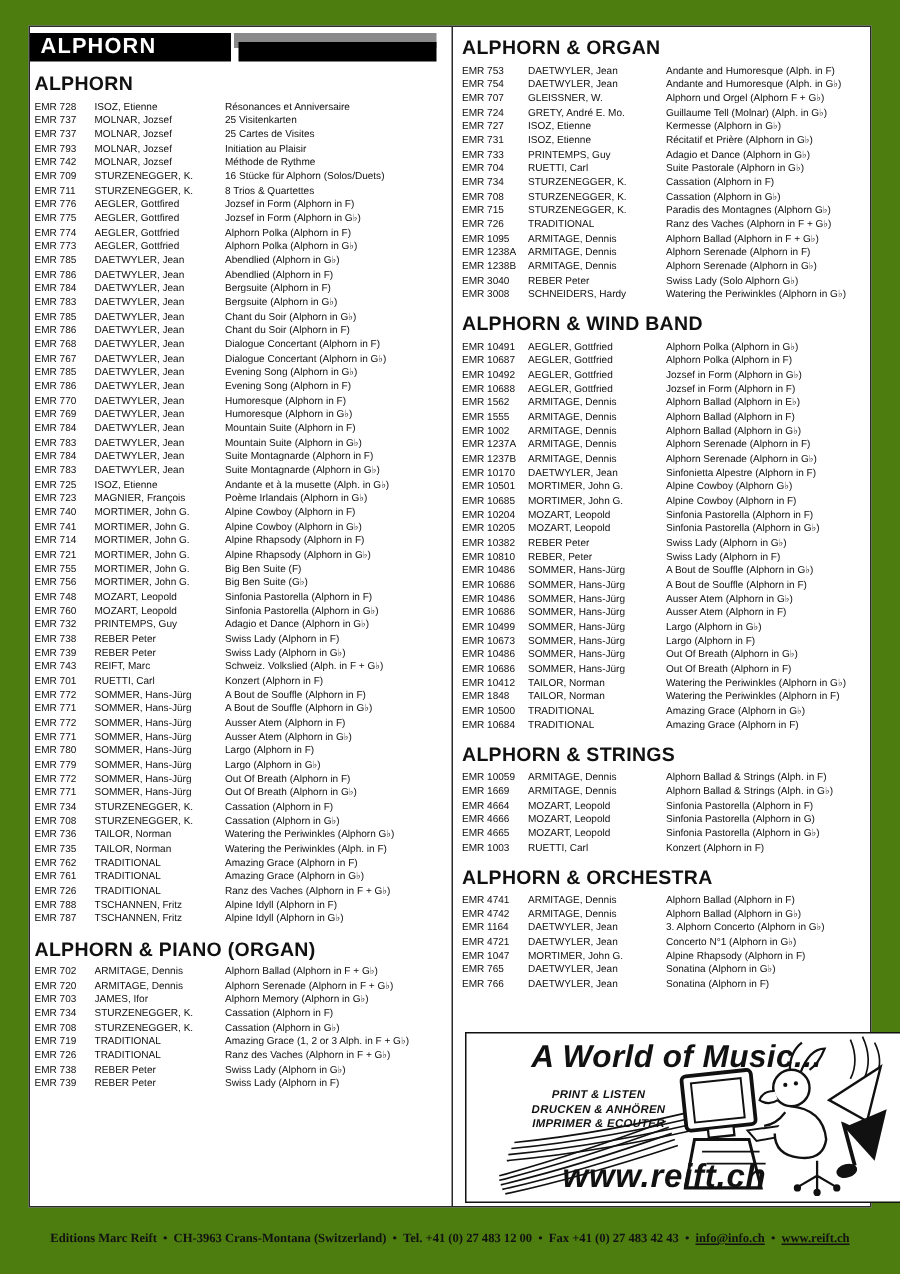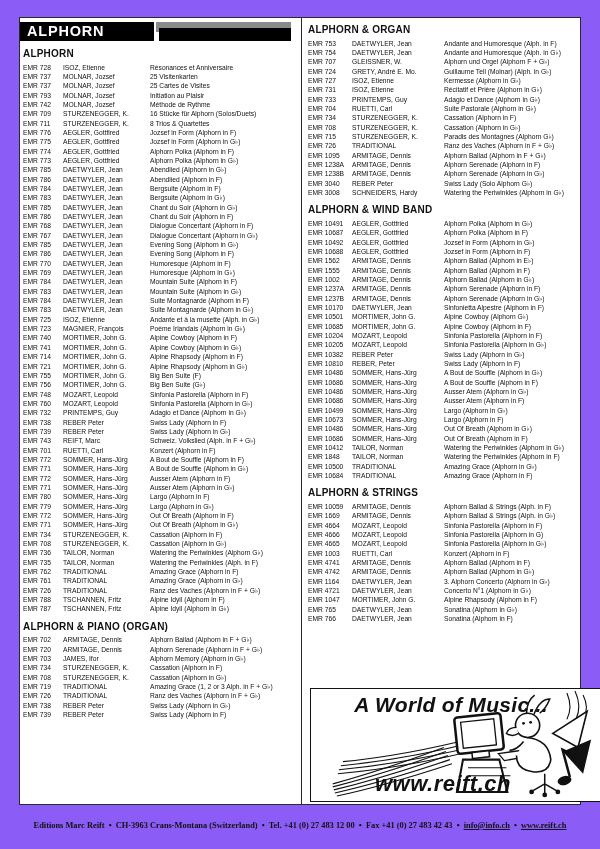--- a/index.html
+++ b/index.html
@@ -4,21 +4,21 @@
 <style>
   html,body { margin:0; padding:0; }
   body {
     width:600px; height:849px;
     background:#f7f7f5;
     font-family:"Liberation Sans", sans-serif;
     color:#111;
     position:relative;
     overflow:hidden;
   }
-  .page { position:absolute; inset:0; background:#8b5cf6; }
+  .page { position:absolute; inset:0; background:#4d7c0f; }
 
   
   .title-bar {
     position:absolute; left:20px; top:22px; width:134px; height:19px;
     background:#000; color:#fff; z-index:6;
     font-weight:bold; font-size:14.5px; line-height:19px;
     letter-spacing:0.8px; padding-left:7px; box-sizing:border-box;
   }
   .title-shadow-gray {
     position:absolute; left:156px; top:22px; width:135px; height:10px;
@@ -38,21 +38,21 @@
     position:absolute; left:0; top:0; width:281px; height:100%;
     box-sizing:border-box; padding:30px 3px 0 3px; overflow:hidden;
   }
   .col-right {
     position:absolute; left:281px; top:0; right:0; height:100%;
     box-sizing:border-box; border-left:1.5px solid #2a2a2a;
     padding:4px 2px 0 6px; overflow:hidden;
   }
 
   .sec-heading {
-    font-size:10px; font-weight:bold; letter-spacing:0.2px;
+    font-size:13px; font-weight:bold; letter-spacing:0.2px;
     margin:7px 0 3.5px 0; white-space:nowrap;
   }
   .col-left .sec-heading:first-child { margin-top:0; }
   .col-right .sec-heading:first-child { margin-top:2px; }
 
   .row { display:flex; height:9.35px; line-height:9.35px; font-size:6.7px; white-space:nowrap; }
   .c-no   { width:40px; flex:none; }
   .c-comp { width:87px; flex:none; overflow:hidden; }
   .c-title{ flex:1; overflow:hidden; }
   .col-right .c-no   { width:44px; }
@@ -693,20 +693,21 @@
         <div class="row">
           <span class="c-no">EMR 4665</span>
           <span class="c-comp">MOZART, Leopold</span>
           <span class="c-title">Sinfonia Pastorella (Alphorn in G♭)</span>
         </div>
         <div class="row">
           <span class="c-no">EMR 1003</span>
           <span class="c-comp">RUETTI, Carl</span>
           <span class="c-title">Konzert (Alphorn in F)</span>
         </div>
+        <div class="sec-heading">ALPHORN &amp; ORCHESTRA</div>
         <div class="row">
           <span class="c-no">EMR 4741</span>
           <span class="c-comp">ARMITAGE, Dennis</span>
           <span class="c-title">Alphorn Ballad (Alphorn in F)</span>
         </div>
         <div class="row">
           <span class="c-no">EMR 4742</span>
           <span class="c-comp">ARMITAGE, Dennis</span>
           <span class="c-title">Alphorn Ballad (Alphorn in G♭)</span>
         </div>
@@ -775,20 +776,25 @@
       <path d="M214,84 v10 M214,94 l-12,7 M214,94 l12,7 M214,94 v9" stroke="#111" stroke-width="1.5" fill="none"></path>
       <circle cx="201" cy="102" r="2.4" fill="#111"></circle>
       <circle cx="227" cy="102" r="2.4" fill="#111"></circle>
       <circle cx="214" cy="105" r="2.4" fill="#111"></circle>
       <g transform="rotate(-15 236 88)">
         <ellipse cx="233" cy="90" rx="7" ry="4.5" fill="#111"></ellipse>
         <path d="M239,88 V60 q8,6 10,14" stroke="#111" stroke-width="2.5" fill="none"></path>
       </g>
     </svg>
     <div class="ad-headline">A World of Music...</div>
+    <div class="ad-lines">
+      <div>PRINT &amp; LISTEN</div>
+      <div>DRUCKEN &amp; ANHÖREN</div>
+      <div>IMPRIMER &amp; ECOUTER</div>
+    </div>
     <div class="ad-url">www.reift.ch</div>
   </div>
 
   <div class="footer">
     <span>Editions Marc Reift</span>
     <span class="sep">•</span>
     <span>CH-3963 Crans-Montana (Switzerland)</span>
     <span class="sep">•</span>
     <span>Tel. +41 (0) 27 483 12 00</span>
     <span class="sep">•</span>

